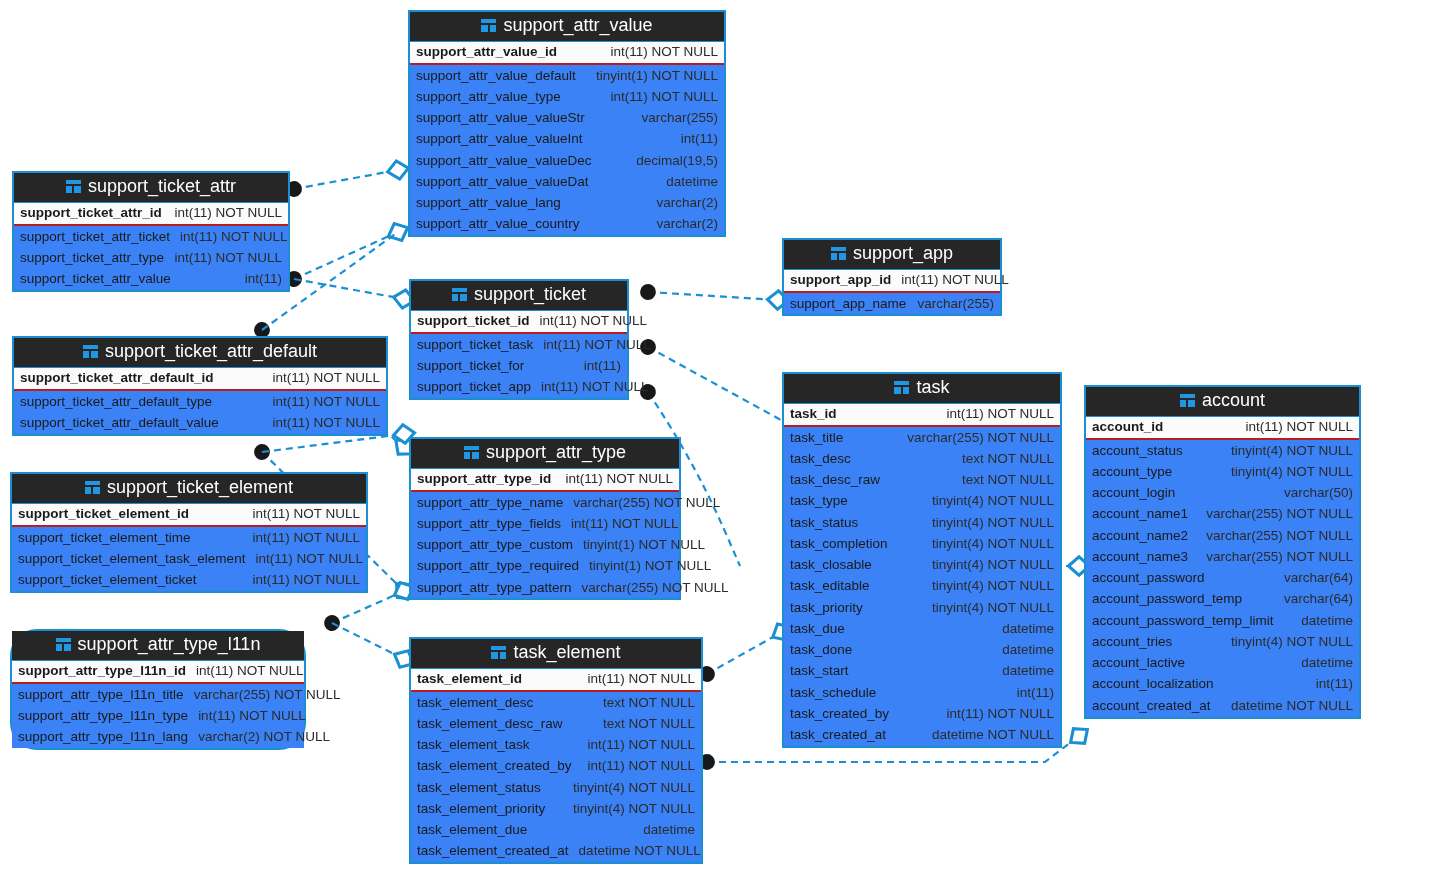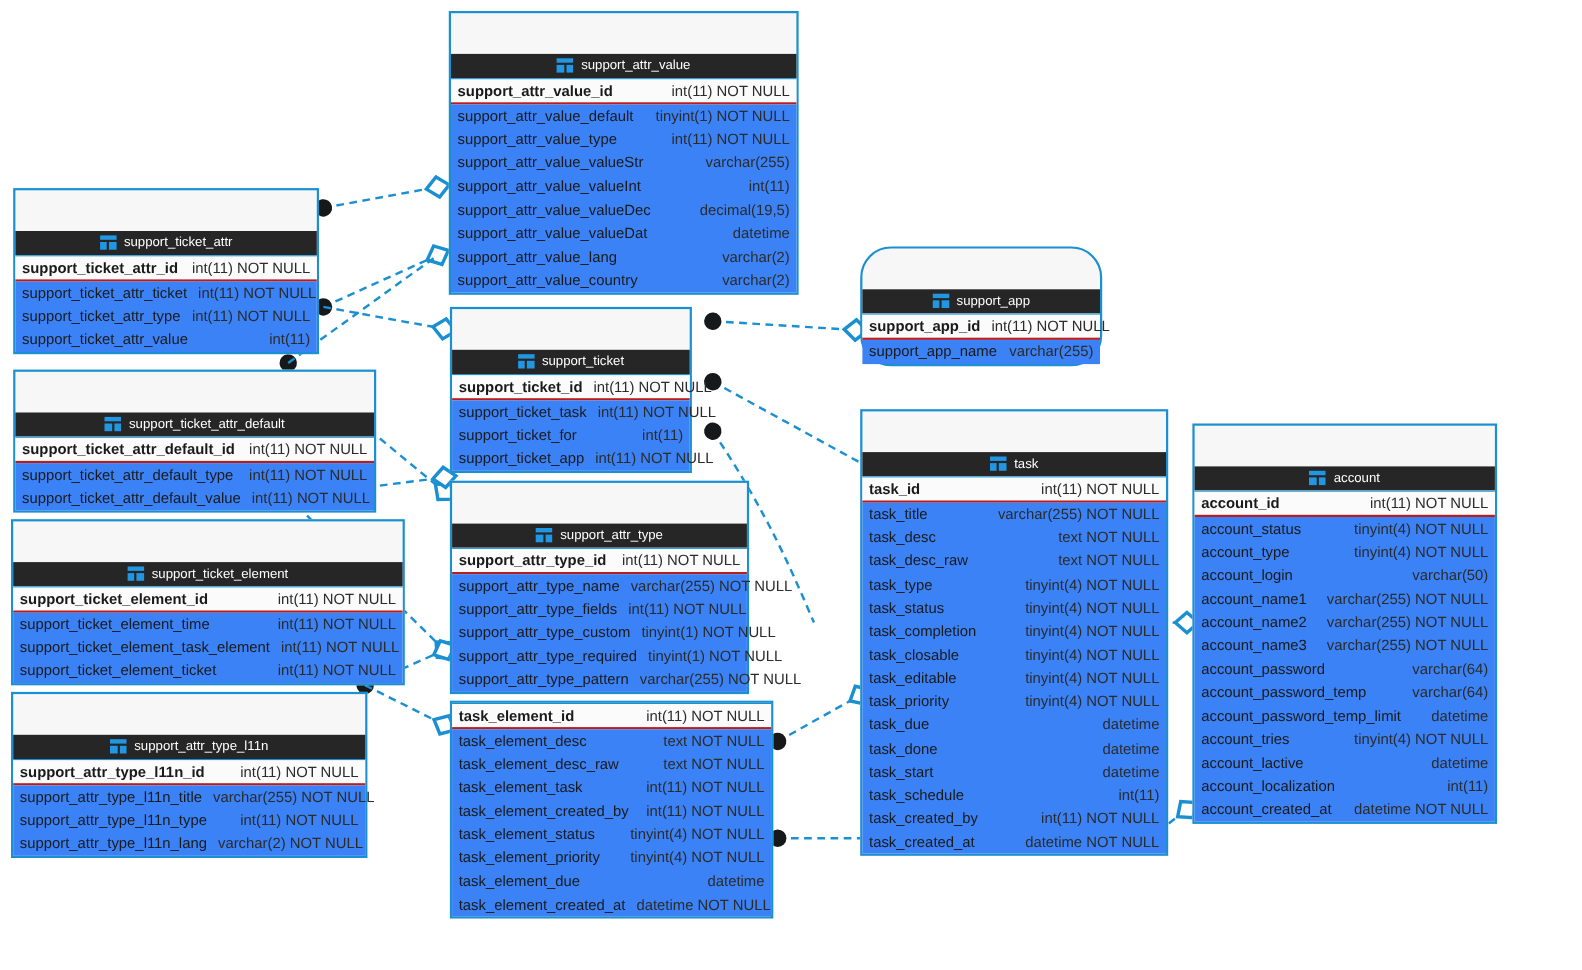--- a/index.html
+++ b/index.html
@@ -34,30 +34,29 @@
     position: absolute;
     border: 2px solid #1a8fd1;
     background: #f7f7f7;
     box-sizing: border-box;
     z-index: 5;
     box-shadow: 0 0 0 0 transparent;
   }
   .entity-header {
     background: #262626;
     color: #ffffff;
-    font-size: 12px;
+    font-size: 18px;
     text-align: center;
     padding: 4px 8px 5px 8px;
     display: flex;
     align-items: center;
     justify-content: center;
     gap: 7px;
     line-height: 1.1;
     white-space: nowrap;
-    margin-top: 37px;
   }
   .tbl-icon {
     display: inline-block;
     width: 15px;
     height: 13px;
     position: relative;
     flex: none;
   }
   .tbl-icon i {
     position: absolute;
@@ -223,21 +222,21 @@
           <div class="row">
             <span class="col">support_ticket_attr_type</span>
             <span class="typ">int(11) NOT NULL</span>
           </div>
           <div class="row">
             <span class="col">support_ticket_attr_value</span>
             <span class="typ">int(11)</span>
           </div>
         </div>
       </div>
-      <div class="entity" style="left: 782px; top: 224px; width: 220px; border-radius: 28px;">
+      <div class="entity" style="left: 782px; top: 238px; width: 220px;">
         <div class="entity-header">
           <span class="tbl-icon">
             <i class="top"></i>
             <i class="bl"></i>
             <i class="br"></i>
           </span>
           <span>support_app</span>
         </div>
         <div class="pk-row">
           <div class="row pk">
@@ -275,21 +274,21 @@
           <div class="row">
             <span class="col">support_ticket_for</span>
             <span class="typ">int(11)</span>
           </div>
           <div class="row">
             <span class="col">support_ticket_app</span>
             <span class="typ">int(11) NOT NULL</span>
           </div>
         </div>
       </div>
-      <div class="entity" style="left: 12px; top: 336px; width: 330px;">
+      <div class="entity" style="left: 12px; top: 336px; width: 376px;">
         <div class="entity-header">
           <span class="tbl-icon">
             <i class="top"></i>
             <i class="bl"></i>
             <i class="br"></i>
           </span>
           <span>support_ticket_attr_default</span>
         </div>
         <div class="pk-row">
           <div class="row pk">
@@ -517,21 +516,21 @@
           <div class="row">
             <span class="col">support_ticket_element_task_element</span>
             <span class="typ">int(11) NOT NULL</span>
           </div>
           <div class="row">
             <span class="col">support_ticket_element_ticket</span>
             <span class="typ">int(11) NOT NULL</span>
           </div>
         </div>
       </div>
-      <div class="entity" style="left: 10px; top: 629px; width: 324px;">
+      <div class="entity" style="left: 10px; top: 629px; width: 296px; border-radius: 27px;">
         <div class="entity-header">
           <span class="tbl-icon">
             <i class="top"></i>
             <i class="bl"></i>
             <i class="br"></i>
           </span>
           <span>support_attr_type_l11n</span>
         </div>
         <div class="pk-row">
           <div class="row pk">
@@ -548,20 +547,28 @@
             <span class="col">support_attr_type_l11n_type</span>
             <span class="typ">int(11) NOT NULL</span>
           </div>
           <div class="row">
             <span class="col">support_attr_type_l11n_lang</span>
             <span class="typ">varchar(2) NOT NULL</span>
           </div>
         </div>
       </div>
       <div class="entity" style="left: 409px; top: 637px; width: 294px;">
+        <div class="entity-header">
+          <span class="tbl-icon">
+            <i class="top"></i>
+            <i class="bl"></i>
+            <i class="br"></i>
+          </span>
+          <span>task_element</span>
+        </div>
         <div class="pk-row">
           <div class="row pk">
             <span class="col">task_element_id</span>
             <span class="typ">int(11) NOT NULL</span>
           </div>
         </div>
         <div class="rows">
           <div class="row">
             <span class="col">task_element_desc</span>
             <span class="typ">text NOT NULL</span>

